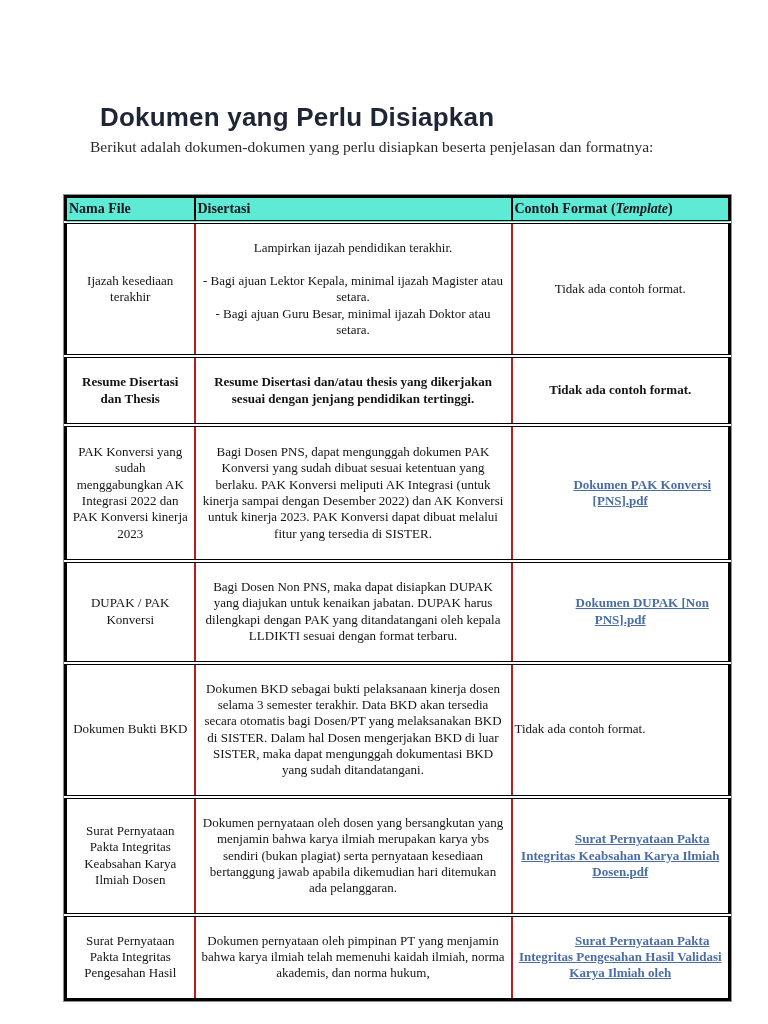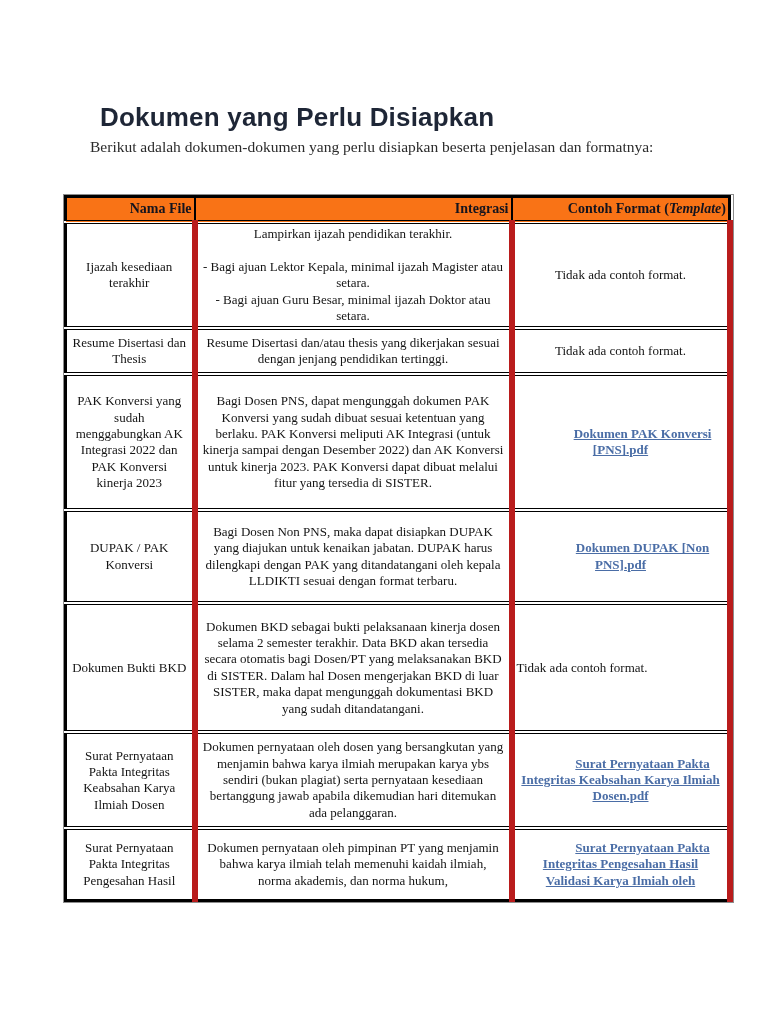--- a/index.html
+++ b/index.html
@@ -37,52 +37,52 @@
     width: 664px;
     border-collapse: collapse;
     table-layout: fixed;
     font-family: "Liberation Serif", serif;
     font-size: 13px;
     color: #141414;
     border: 3px solid #000;
     outline: 1px solid #8d8d8d;
   }
   .doc-table th {
-    background: #f97316;
+    background: #5eead4;
     border: 2px solid #000;
     font-size: 14px;
     font-weight: bold;
     padding: 3px 2px;
-    text-align: right;
+    text-align: left;
     color: #14141e;
   }
   .doc-table td {
     border-left: 2px solid #000;
-    border-right: 6px solid #b91c1c;
+    border-right: 2px solid #b91c1c;
     border-top: 4px double #000;
-    padding: 2px 5px;
+    padding: 16px 5px;
     vertical-align: middle;
     text-align: center;
     line-height: 1.26;
     border-radius: 27px;
   }
   .doc-table td.desc { white-space: pre-line; }
   .doc-table td.fmt-left { text-align: left; padding-left: 2px; }
   .doc-link {
     color: #4a6da6;
     font-weight: bold;
     text-decoration: underline;
     cursor: pointer;
     margin-left: 44px;
   }
   em.tpl { font-style: italic; }
   
   tr.r-h  { height: 25px;  }
   tr.r-1  { height: 104px; }
-  tr.r-2  { height: 46px;  }
+  tr.r-2  { height: 46px; font-weight: bold;  }
   tr.r-3  { height: 40px;  }
   tr.r-4  { height: 40px;  }
   tr.r-5  { height: 136px; font-family: Liberation Serif, serif; }
   tr.r-6  { height: 93px;  }
   tr.r-7  { height: 129px; }
   tr.r-8  { height: 96px; font-family: Liberation Serif, serif;  }
   tr.r-9  { height: 72px;  }
 </style>
 </head>
 <body>
@@ -95,21 +95,21 @@
 
   <table class="doc-table">
     <colgroup>
       <col style="width:129px">
       <col style="width:317px">
       <col style="width:218px">
     </colgroup>
     <thead>
       <tr class="r-h">
         <th>Nama File</th>
-        <th>Integrasi</th>
+        <th>Disertasi</th>
         <th><span>Contoh Format (</span><em class="tpl">Template</em><span>)</span></th>
       </tr>
     </thead>
     <tbody>
       <tr class="r-1">
         <td class="name">Ijazah kesediaan terakhir</td>
         <td class="desc">Lampirkan ijazah pendidikan terakhir.
 
 - Bagi ajuan Lektor Kepala, minimal ijazah Magister atau setara.
 - Bagi ajuan Guru Besar, minimal ijazah Doktor atau setara.</td>
@@ -125,21 +125,21 @@
         <td class="desc">Bagi Dosen PNS, dapat mengunggah dokumen PAK Konversi yang sudah dibuat sesuai ketentuan yang berlaku. PAK Konversi meliputi AK Integrasi (untuk kinerja sampai dengan Desember 2022) dan AK Konversi untuk kinerja 2023. PAK Konversi dapat dibuat melalui fitur yang tersedia di SISTER.</td>
         <td class="fmt"><a class="doc-link">Dokumen PAK Konversi [PNS].pdf</a></td>
       </tr>
       <tr class="r-6">
         <td class="name">DUPAK / PAK Konversi</td>
         <td class="desc">Bagi Dosen Non PNS, maka dapat disiapkan DUPAK yang diajukan untuk kenaikan jabatan. DUPAK harus dilengkapi dengan PAK yang ditandatangani oleh kepala LLDIKTI sesuai dengan format terbaru.</td>
         <td class="fmt"><a class="doc-link">Dokumen DUPAK [Non PNS].pdf</a></td>
       </tr>
       <tr class="r-7">
         <td class="name">Dokumen Bukti BKD</td>
-        <td class="desc">Dokumen BKD sebagai bukti pelaksanaan kinerja dosen selama 2 semester terakhir. Data BKD akan tersedia secara otomatis bagi Dosen/PT yang melaksanakan BKD di SISTER. Dalam hal Dosen mengerjakan BKD di luar SISTER, maka dapat mengunggah dokumentasi BKD yang sudah ditandatangani.</td>
+        <td class="desc">Dokumen BKD sebagai bukti pelaksanaan kinerja dosen selama 3 semester terakhir. Data BKD akan tersedia secara otomatis bagi Dosen/PT yang melaksanakan BKD di SISTER. Dalam hal Dosen mengerjakan BKD di luar SISTER, maka dapat mengunggah dokumentasi BKD yang sudah ditandatangani.</td>
         <td class="fmt fmt-left">Tidak ada contoh format.</td>
       </tr>
       <tr class="r-8">
         <td class="name">Surat Pernyataan Pakta Integritas Keabsahan Karya Ilmiah Dosen</td>
         <td class="desc">Dokumen pernyataan oleh dosen yang bersangkutan yang menjamin bahwa karya ilmiah merupakan karya ybs sendiri (bukan plagiat) serta pernyataan kesediaan bertanggung jawab apabila dikemudian hari ditemukan ada pelanggaran.</td>
         <td class="fmt"><a class="doc-link">Surat Pernyataan Pakta Integritas Keabsahan Karya Ilmiah Dosen.pdf</a></td>
       </tr>
       <tr class="r-9">
         <td class="name">Surat Pernyataan Pakta Integritas Pengesahan Hasil</td>
         <td class="desc">Dokumen pernyataan oleh pimpinan PT yang menjamin bahwa karya ilmiah telah memenuhi kaidah ilmiah, norma akademis, dan norma hukum,</td>

